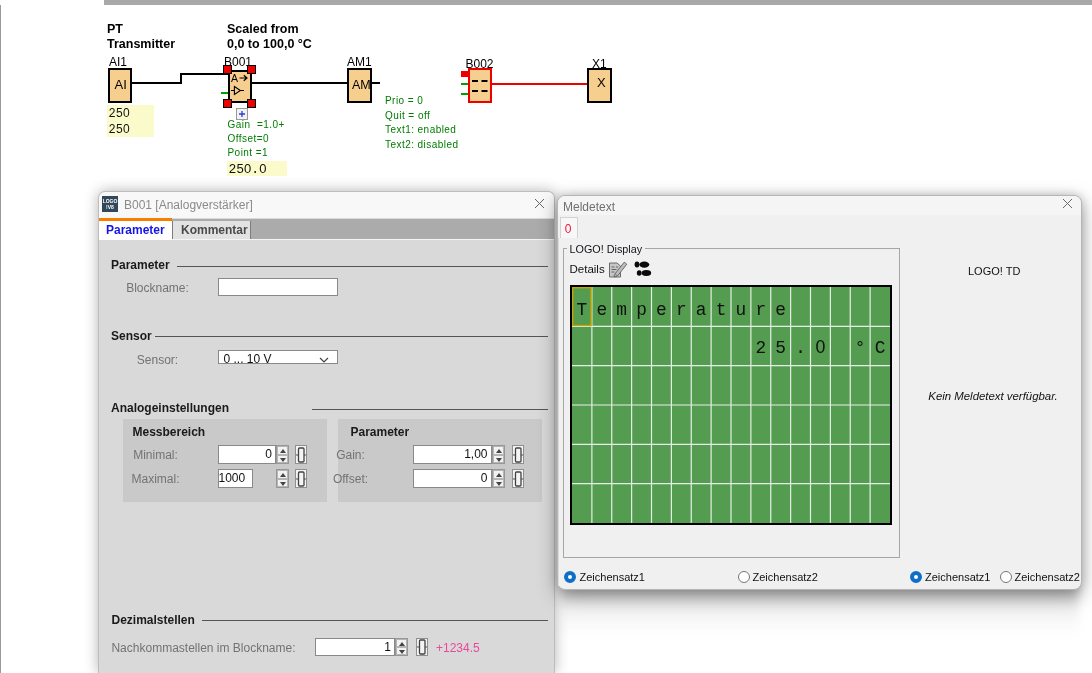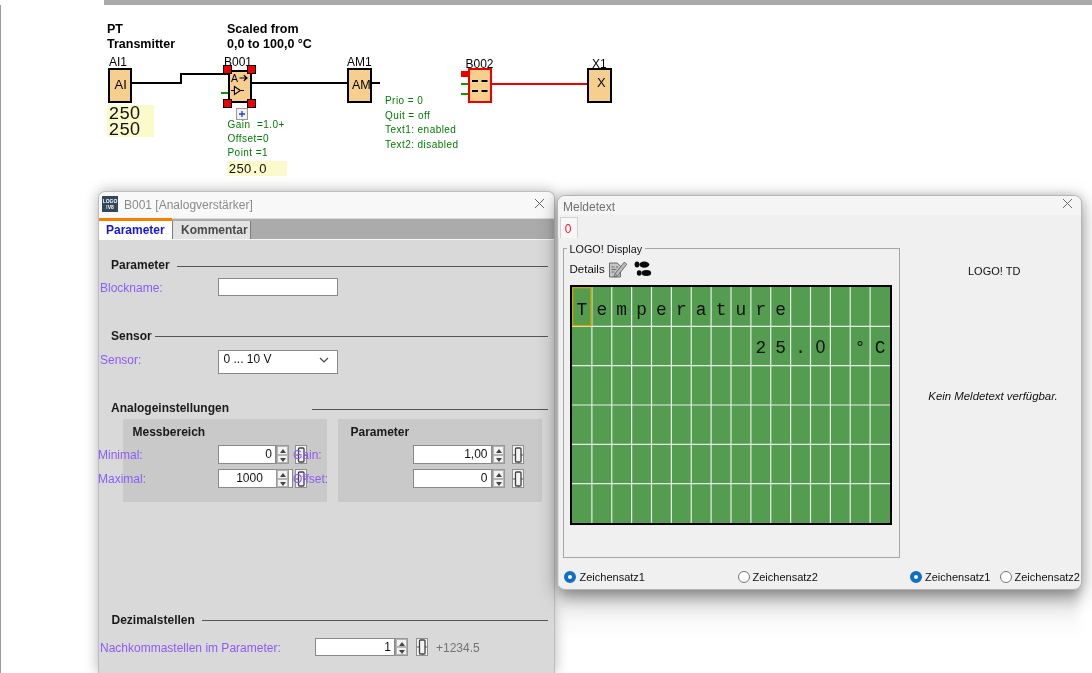--- a/index.html
+++ b/index.html
@@ -7,21 +7,21 @@
        font-family:"Liberation Sans", sans-serif;}
   .abs{position:absolute;}
   .green{color:#007c00;font-size:10px;letter-spacing:0.45px;}
   .blk{background:#F6CE8E;border:2px solid #000;box-sizing:border-box;}
   .lbl{font-size:12px;color:#000;text-align:center;}
   .ybox{background:#FBFACB;font-family:"Liberation Mono",monospace;color:#111;}
   .z{font-family:"Liberation Sans",sans-serif;}
   .handle{position:absolute;width:9px;height:9px;background:#ee0000;border:1px solid #000;box-sizing:border-box;}
   .rule{position:absolute;height:1px;background:#555;}
   .sect{position:absolute;font-size:12px;font-weight:bold;color:#1a1a1a;}
-  .flabel{position:absolute;font-size:12px;color:#8b5cf6;text-align:left;}
+  .flabel{position:absolute;font-size:12px;color:#737373;text-align:center;}
   .tinput{position:absolute;background:#fff;border:1px solid #898989;box-sizing:border-box;
           font-size:12px;color:#111;}
   .spin{position:absolute;width:13px;box-sizing:border-box;background:#e8e8e8;border:1px solid #979797;}
   .spin .up,.spin .dn{position:absolute;left:0;right:0;height:50%;background:#f2f2f2;border:1px solid #b5b5b5;box-sizing:border-box;}
   .spin .dn{bottom:0;}
   .arr{position:absolute;width:0;height:0;border-left:3px solid transparent;border-right:3px solid transparent;left:2px;}
   .refbtn{position:absolute;width:12px;box-sizing:border-box;background:#f4f4f4;border:1px solid #8f8f8f;
           color:#222;font-size:10px;font-family:"Liberation Mono",monospace;text-align:center;}
   .radio{position:absolute;width:12px;height:12px;border-radius:50%;box-sizing:border-box;}
   .radio.sel{border:4px solid #0e6fc8;background:#fff;}
@@ -38,21 +38,21 @@
   <div class="abs" style="left:107px;top:22px;font-size:12.5px;font-weight:bold;line-height:14.5px;">PT<br>Transmitter</div>
   <div class="abs" style="left:227px;top:22px;font-size:12.5px;font-weight:bold;line-height:14.5px;">Scaled from<br>0,0 to 100,0 °C</div>
 
   <div class="abs lbl" style="left:109px;top:55px;">AI1</div>
   <div class="abs blk" style="left:107.5px;top:68px;width:24px;height:35px;font-size:13px;padding:7px 0 0 5px;">AI</div>
 
   <div class="abs" style="left:131.5px;top:82px;width:50px;height:2px;background:#000;"></div>
   <div class="abs" style="left:180px;top:73px;width:2px;height:11px;background:#000;"></div>
   <div class="abs" style="left:180px;top:73px;width:48px;height:2px;background:#000;"></div>
 
-  <div class="abs ybox" style="left:107px;top:105px;width:45px;height:31.5px;font-size:18px;line-height:15px;padding-left:1.5px;padding-top:0.5px;">25<span class="z">0</span><br>25<span class="z">0</span></div>
+  <div class="abs ybox" style="left:107px;top:105px;width:45px;height:31.5px;font-size:12px;line-height:15px;padding-left:1.5px;padding-top:0.5px;">25<span class="z">0</span><br>25<span class="z">0</span></div>
 
   <div class="abs lbl" style="left:224px;top:55px;">B001</div>
   <div class="abs blk" style="left:227.5px;top:69.5px;width:24px;height:33.5px;"></div>
   <svg class="abs" style="left:229px;top:72px;" width="21" height="25" viewBox="0 0 21 25">
     <text x="2" y="9.5" font-family="Liberation Sans, sans-serif" font-size="10.5" fill="#000">A</text>
     <path d="M10.5 6 H17.5 M14.8 3.2 L18 6 L14.8 8.8" stroke="#000" stroke-width="1.2" fill="none"></path>
     <path d="M2 18.5 H5.2 M11.8 18.5 H15" stroke="#000" stroke-width="1.2" fill="none"></path>
     <path d="M5.4 14.5 L11.4 18.5 L5.4 22.5 Z" fill="none" stroke="#000" stroke-width="1.1"></path>
   </svg>
   <div class="abs" style="left:220.5px;top:92px;width:7px;height:2px;background:#00a000;"></div>
@@ -117,21 +117,21 @@
   <div class="abs" style="left:181px;top:223px;font-size:12px;font-weight:bold;color:#4a4a4a;">Kommentar</div>
 
   <div class="sect" style="left:111px;top:257.5px;">Parameter</div>
   <div class="rule" style="left:177px;top:265.5px;width:371px;"></div>
   <div class="flabel" style="left:100px;top:280.5px;width:115px;">Blockname:</div>
   <div class="tinput" style="left:217.5px;top:278px;width:120px;height:17.5px;"></div>
 
   <div class="sect" style="left:111px;top:329px;">Sensor</div>
   <div class="rule" style="left:155px;top:336px;width:393px;"></div>
   <div class="flabel" style="left:100px;top:352.5px;width:115px;">Sensor:</div>
-  <div class="tinput" style="left:217.5px;top:349.5px;width:120px;height:24px;line-height:17px;padding-left:5px;">0 ... 10 V
+  <div class="tinput" style="left:217.5px;top:349.5px;width:120px;height:14px;line-height:17px;padding-left:5px;">0 ... 10 V
     <svg width="10" height="6" viewBox="0 0 10 6" style="position:absolute;right:8px;top:6px;">
       <path d="M1 1 L5 5 L9 1" stroke="#444" stroke-width="1.2" fill="none"></path>
     </svg>
   </div>
 
   <div class="sect" style="left:111px;top:400.5px;">Analogeinstellungen</div>
   <div class="rule" style="left:312px;top:409px;width:236px;"></div>
 
   <div class="abs" style="left:122.5px;top:418.5px;width:204.5px;height:83.5px;background:#c9c9c9;"></div>
   <div class="sect" style="left:132.5px;top:424.5px;">Messbereich</div>
@@ -145,21 +145,21 @@
       <div class="arr" style="top:2px;border-top:4px solid #444;"></div>
     </div>
   </div>
   <div class="refbtn" style="left:294.5px;top:445px;height:19px;">
     <svg width="10" height="17" viewBox="0 0 10 17" style="position:absolute;left:0.5px;top:0.5px;">
       <rect x="2.5" y="1" width="5.5" height="14" rx="1" fill="none" stroke="#424242" stroke-width="1.3"></rect>
       <path d="M0 8 H2 M8 8 H10" stroke="#4e4e4e" stroke-width="1.1"></path>
     </svg>
   </div>
   <div class="flabel" style="left:98px;top:472px;width:115px;">Maximal:</div>
-  <div class="tinput" style="left:217.5px;top:469px;width:75px;height:19px;text-align:center;line-height:16px;padding-right:11px;">1000</div>
+  <div class="tinput" style="left:217.5px;top:469px;width:35px;height:19px;text-align:center;line-height:16px;padding-right:11px;">1000</div>
   <div class="spin" style="left:276px;top:469px;height:19px;">
     <div class="up">
       <div class="arr" style="top:2px;border-bottom:4px solid #444;"></div>
     </div>
     <div class="dn">
       <div class="arr" style="top:2px;border-top:4px solid #444;"></div>
     </div>
   </div>
   <div class="refbtn" style="left:294.5px;top:469px;height:19px;">
     <svg width="10" height="17" viewBox="0 0 10 17" style="position:absolute;left:0.5px;top:0.5px;">
@@ -198,37 +198,37 @@
   </div>
   <div class="refbtn" style="left:511.5px;top:469px;height:19px;">
     <svg width="10" height="17" viewBox="0 0 10 17" style="position:absolute;left:0.5px;top:0.5px;">
       <rect x="2.5" y="1" width="5.5" height="14" rx="1" fill="none" stroke="#424242" stroke-width="1.3"></rect>
       <path d="M0 8 H2 M8 8 H10" stroke="#4e4e4e" stroke-width="1.1"></path>
     </svg>
   </div>
 
   <div class="sect" style="left:111.5px;top:613px;">Dezimalstellen</div>
   <div class="rule" style="left:202px;top:620px;width:346px;"></div>
-  <div class="flabel" style="left:100px;top:640.5px;width:207px;">Nachkommastellen im Parameter:</div>
+  <div class="flabel" style="left:100px;top:640.5px;width:207px;">Nachkommastellen im Blockname:</div>
   <div class="tinput" style="left:315px;top:637.5px;width:80px;height:18.5px;text-align:right;line-height:16px;padding-right:3px;">1</div>
   <div class="spin" style="left:395px;top:637.5px;height:18.5px;">
     <div class="up">
       <div class="arr" style="top:2px;border-bottom:4px solid #444;"></div>
     </div>
     <div class="dn">
       <div class="arr" style="top:2px;border-top:4px solid #444;"></div>
     </div>
   </div>
   <div class="refbtn" style="left:415.5px;top:637.5px;height:18.5px;">
     <svg width="10" height="17" viewBox="0 0 10 17" style="position:absolute;left:0.5px;top:0.5px;">
       <rect x="2.5" y="1" width="5.5" height="14" rx="1" fill="none" stroke="#424242" stroke-width="1.3"></rect>
       <path d="M0 8 H2 M8 8 H10" stroke="#4e4e4e" stroke-width="1.1"></path>
     </svg>
   </div>
-  <div class="abs" style="left:436px;top:640.5px;font-size:12px;color:#737373;">+1234.5</div>
+  <div class="abs" style="left:436px;top:640.5px;font-size:12px;color:#ec4899;">+1234.5</div>
 
   <div class="abs" style="left:561px;top:586px;width:518px;height:62px;
        background:linear-gradient(to bottom, rgba(70,70,70,0.30), rgba(120,120,120,0.10) 35%, rgba(255,255,255,0) 80%);
        filter:blur(4px);"></div>
   <div class="abs" style="left:557px;top:195px;width:524.5px;height:395px;background:#f0f0f0;
        border:1px solid #b5b5b5;border-radius:8px;box-sizing:border-box;
        box-shadow:0 6px 20px rgba(0,0,0,0.35), 0 0 10px rgba(0,0,0,0.18);"></div>
   <div class="abs" style="left:558px;top:196px;width:522.5px;height:19px;background:#f5f5f5;border-radius:7px 7px 0 0;"></div>
   <div class="abs" style="left:563px;top:200px;font-size:12px;color:#707070;">Meldetext</div>
   <svg class="abs" width="11" height="11" viewBox="0 0 11 11" style="left:1062px;top:198px;">

